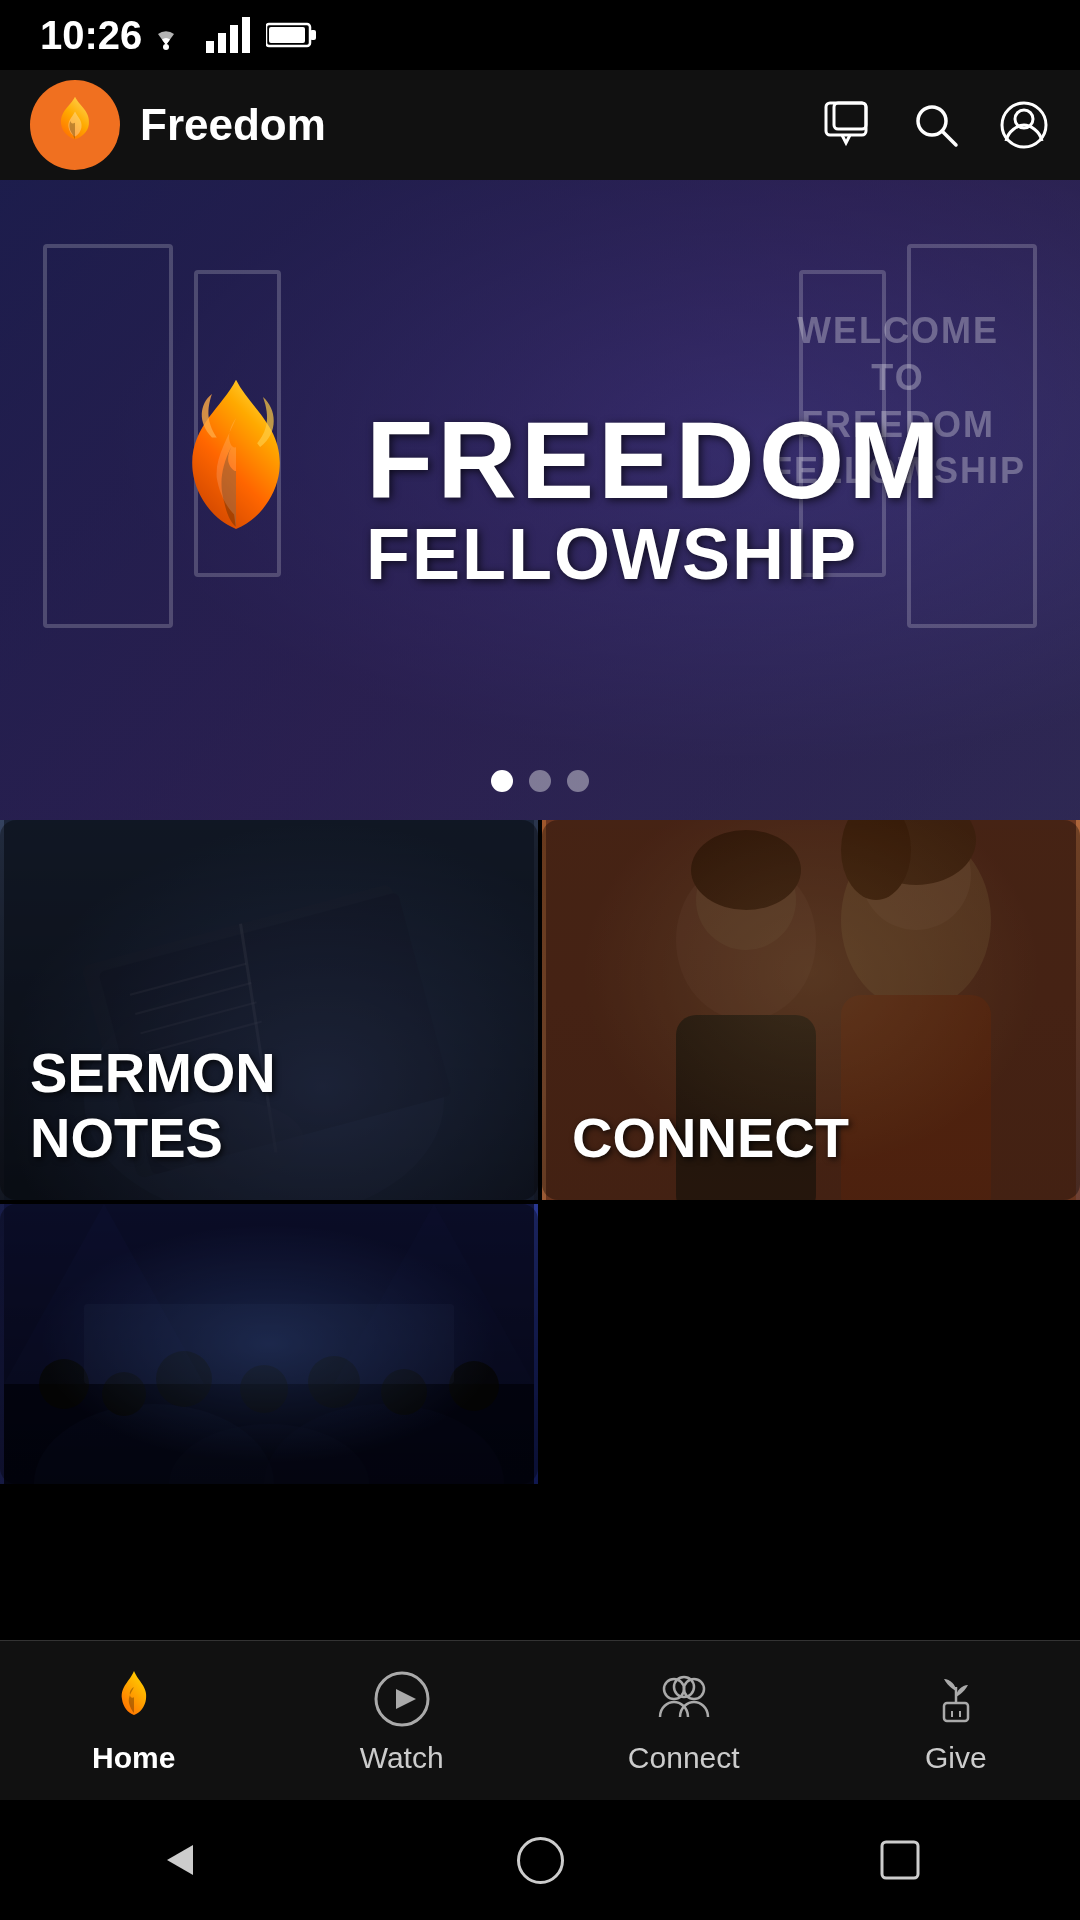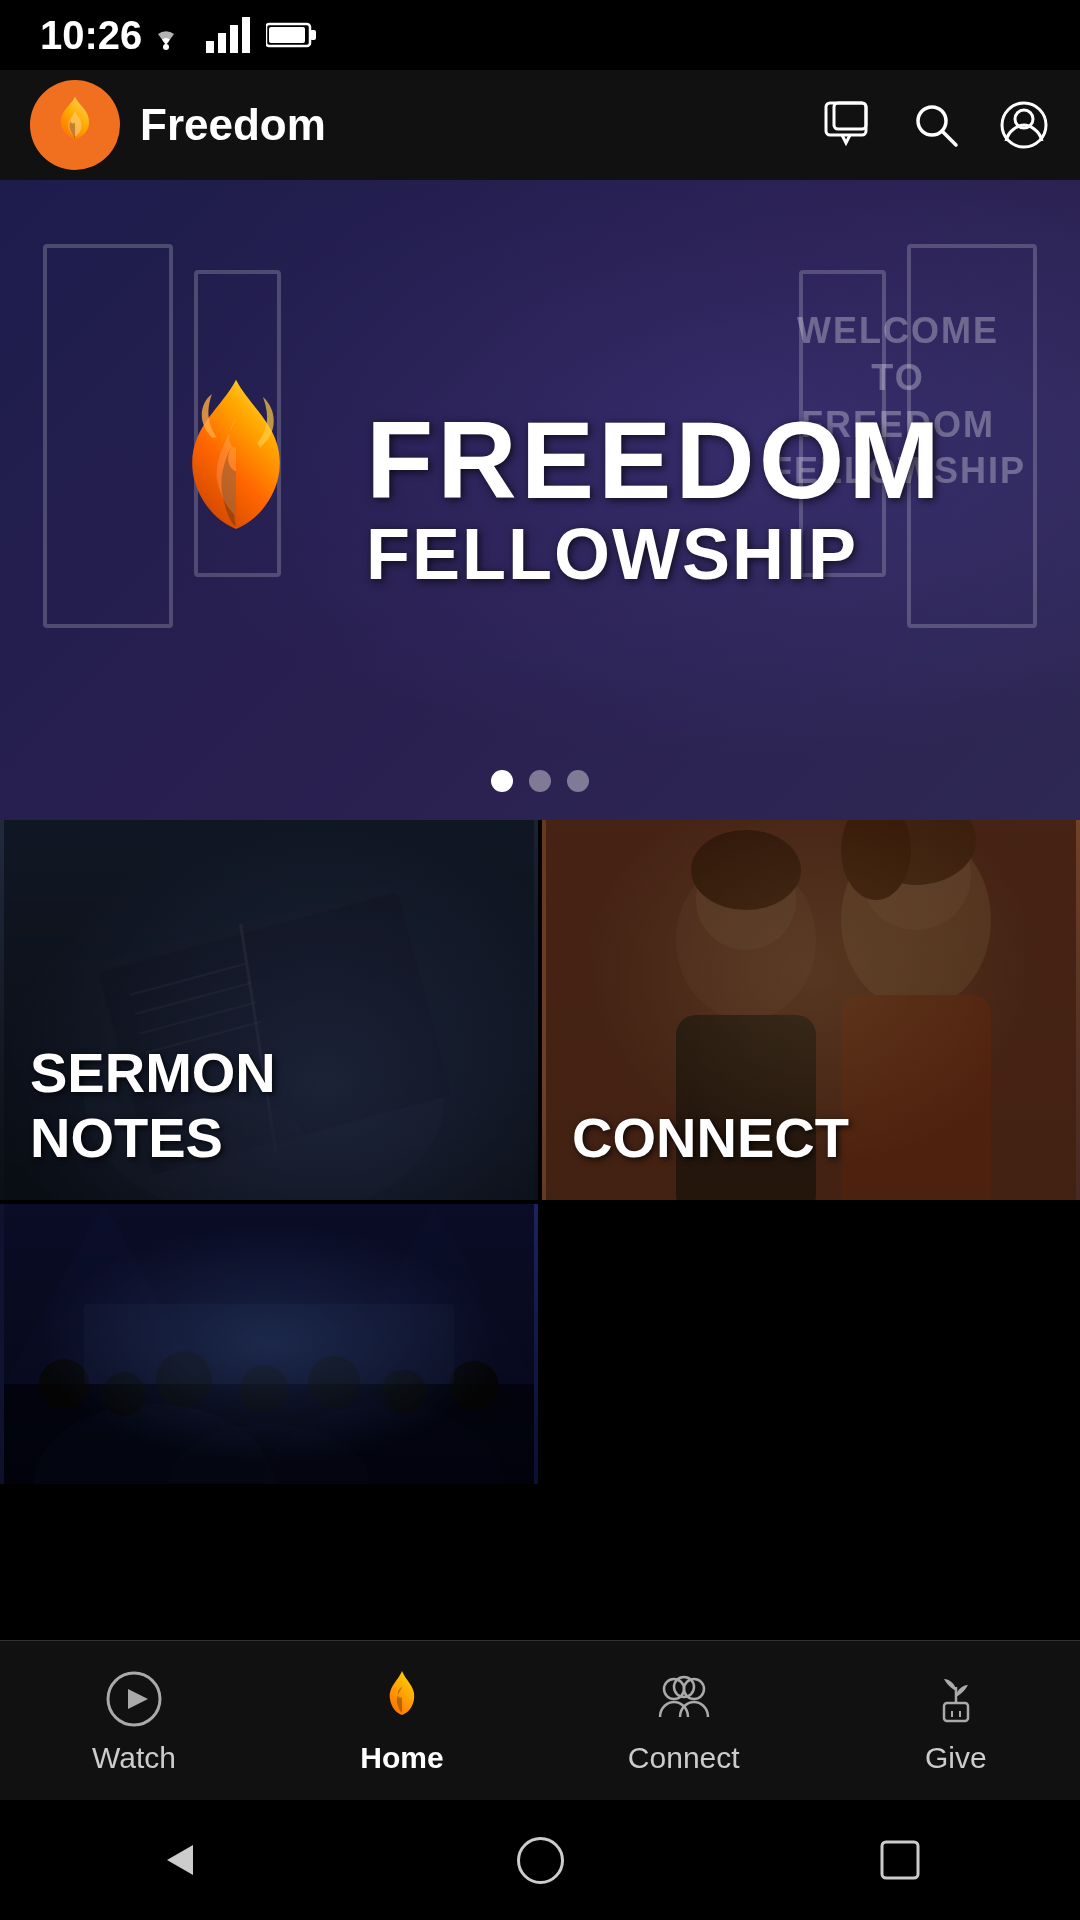--- a/index.html
+++ b/index.html
@@ -197,20 +197,21 @@
       cursor: pointer;
     }
 
     .grid-item-overlay {
       position: absolute;
       inset: 0;
       background: rgba(0,0,0,0.35);
       display: flex;
       align-items: flex-end;
       padding: 30px;
+      border-radius: 16px;
     }
 
     
     .sermon-bg-img {
       width: 100%;
       height: 100%;
       background: linear-gradient(160deg, #3a4a6a 0%, #1a2030 100%);
       position: relative;
     }
 
@@ -565,44 +566,44 @@
       </svg>
     </div>
     <div class="grid-item-overlay">
       <span class="grid-label"></span>
     </div>
   </div>
 </div>
 
 <div class="bottom-nav">
 
-  <div class="nav-item">
-    <svg class="nav-icon" viewBox="0 0 64 64">
-      <circle cx="32" cy="32" r="26" stroke="#aaa" stroke-width="3" fill="none"></circle>
-      <polygon points="26,22 26,42 46,32" fill="#aaa"></polygon>
-    </svg>
-    <span class="nav-label">Watch</span>
-  </div>
-
   <div class="nav-item active">
     <svg class="nav-icon" viewBox="0 0 64 64">
       <defs>
         <linearGradient id="homeFlame" x1="0%" y1="100%" x2="60%" y2="0%">
           <stop offset="0%" style="stop-color:#ff6600"></stop>
           <stop offset="100%" style="stop-color:#ffcc00"></stop>
         </linearGradient>
       </defs>
       <path d="M32 4 C28 14, 18 20, 20 32 C21 40, 26 46, 32 48 C38 46, 43 40, 44 32 C46 20, 36 14, 32 4Z" fill="url(#homeFlame)"></path>
       <path d="M32 20 C29 26, 26 30, 27 36 C28 40, 30 44, 32 46 L32 30 C30 32, 28 30, 28 28 C27 24, 30 21, 32 20Z" fill="rgba(80,40,0,0.4)"></path>
     </svg>
     <span class="nav-label" style="color:#fff;font-weight:700;">Home</span>
   </div>
 
   <div class="nav-item">
     <svg class="nav-icon" viewBox="0 0 64 64">
+      <circle cx="32" cy="32" r="26" stroke="#aaa" stroke-width="3" fill="none"></circle>
+      <polygon points="26,22 26,42 46,32" fill="#aaa"></polygon>
+    </svg>
+    <span class="nav-label">Watch</span>
+  </div>
+
+  <div class="nav-item">
+    <svg class="nav-icon" viewBox="0 0 64 64">
 
       <circle cx="22" cy="22" r="10" stroke="#aaa" stroke-width="2.5" fill="none"></circle>
       <circle cx="42" cy="22" r="10" stroke="#aaa" stroke-width="2.5" fill="none"></circle>
       <circle cx="32" cy="20" r="10" stroke="#aaa" stroke-width="2.5" fill="none"></circle>
       <path d="M8 50 C8 40, 16 35, 22 35 C28 35, 36 40, 36 50" stroke="#aaa" stroke-width="2.5" fill="none"></path>
       <path d="M28 50 C28 40, 36 35, 42 35 C48 35, 56 40, 56 50" stroke="#aaa" stroke-width="2.5" fill="none"></path>
     </svg>
     <span class="nav-label">Connect</span>
   </div>
 

